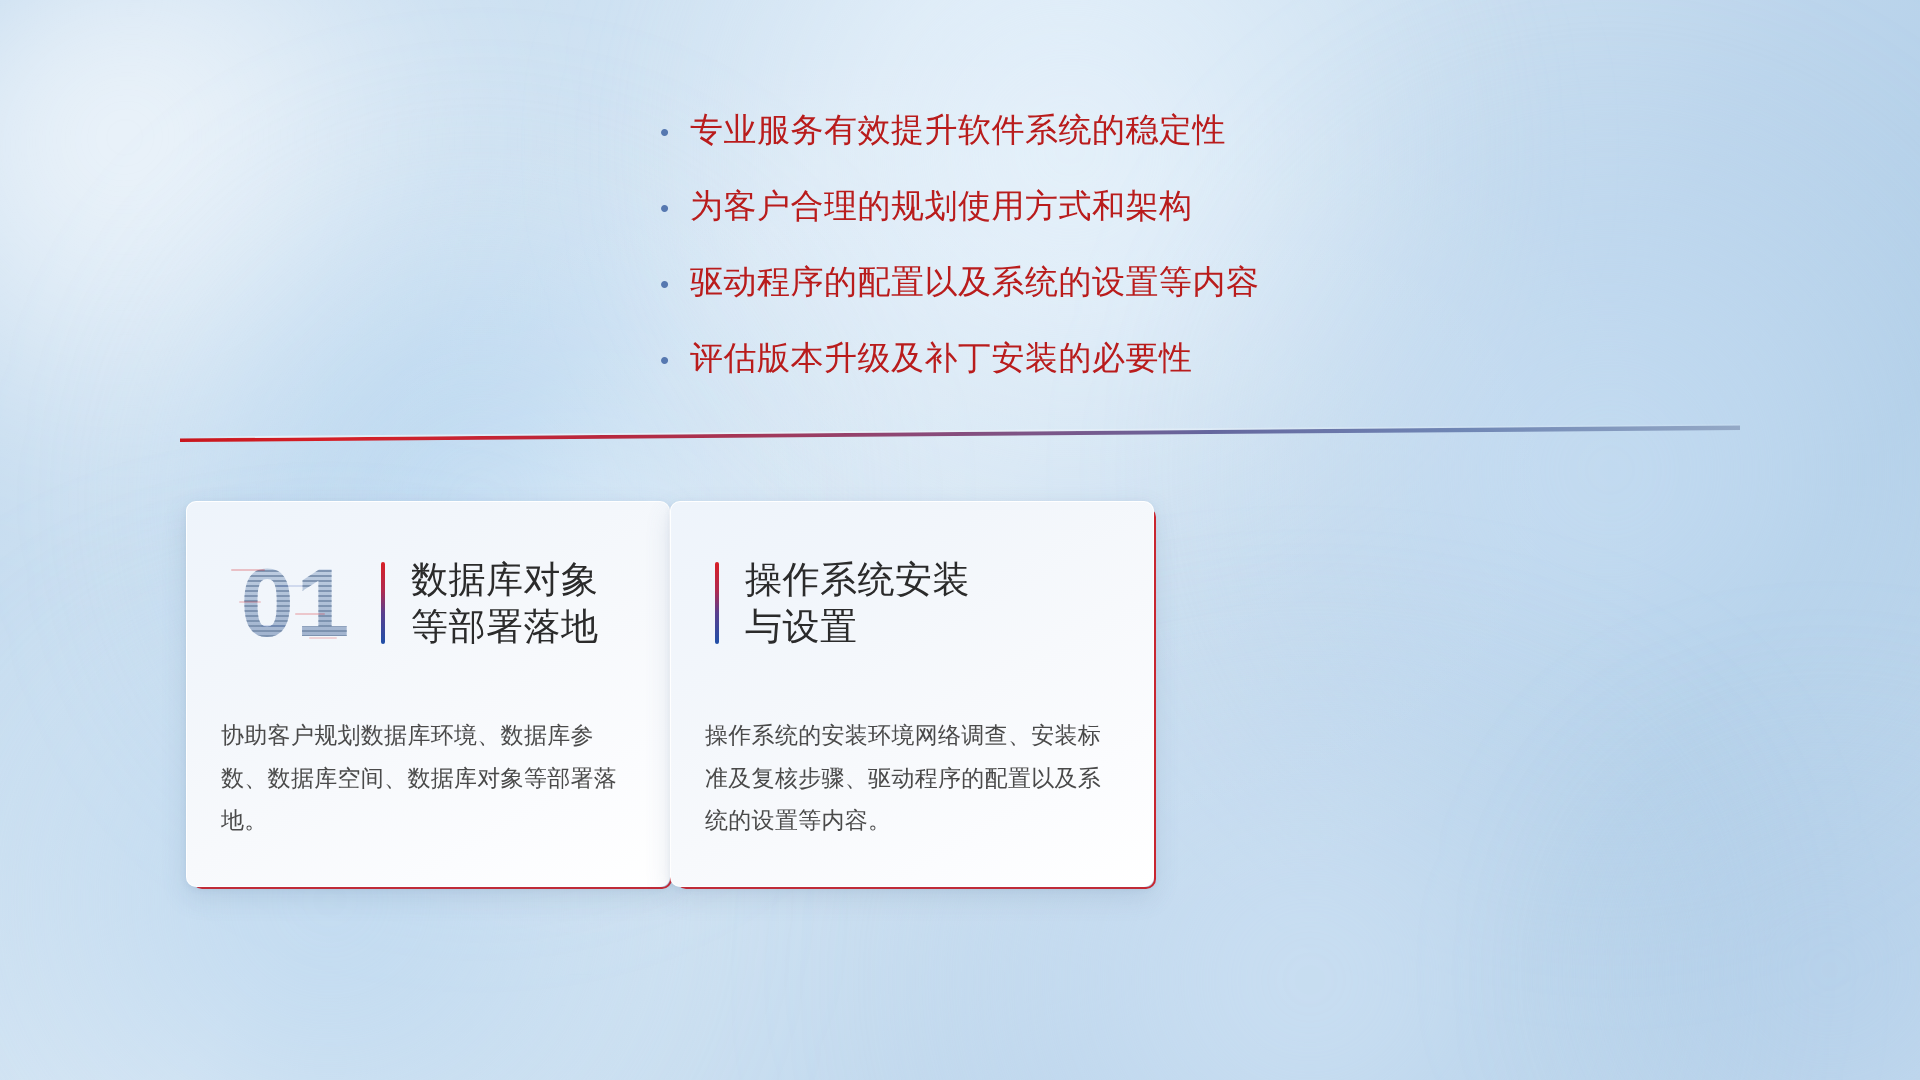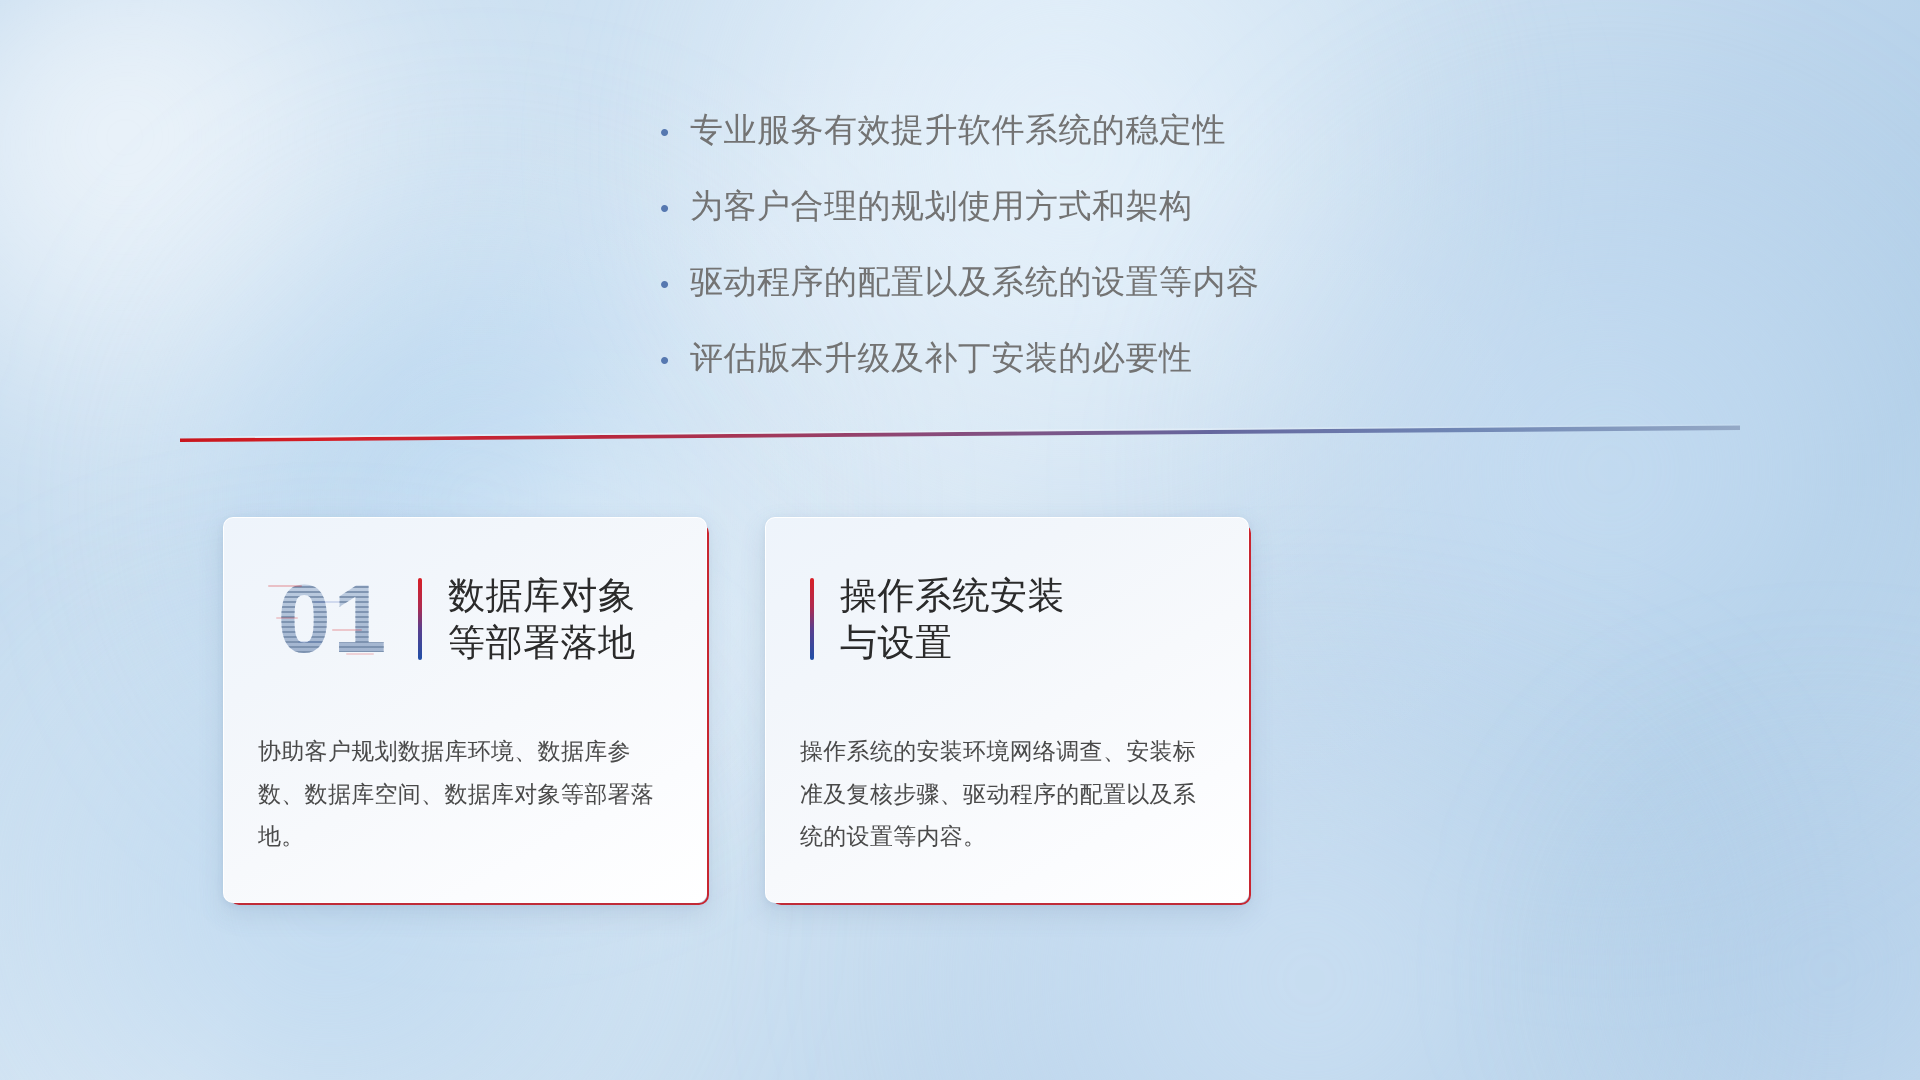--- a/index.html
+++ b/index.html
@@ -46,32 +46,32 @@
     margin-bottom:31px;
     color:#4a6ba8;
     font-size:33px;
     letter-spacing:.5px;
     white-space:nowrap;
   }
   .bullet-dot{
     width:30px; flex:0 0 30px;
     font-size:26px; line-height:1; color:#5678b0;
   }
-  .bullet-text{ color:#737373; }
+  .bullet-text{ color:#b91c1c; }
 
   
   .divider-wrap{
     position:absolute; left:180px; top:423px; width:1560px; height:24px; z-index:3;
   }
   .divider-wrap svg{ display:block; width:100%; height:100%; overflow:visible; }
 
   
   .cards{
-    position:absolute; left:186px; top:517px; z-index:3;
-    display:flex; gap:58px;margin-left:37px;
+    position:absolute; left:186px; top:501px; z-index:3;
+    display:flex; 
   }
   .card{
     position:relative;
     width:484px; height:386px;
     border-radius:10px;
   }
   .card-redline{
     position:absolute; left:6px; top:6px; right:-2px; bottom:-2px;
     border-radius:10px;
     border:2px solid #d81f26;

